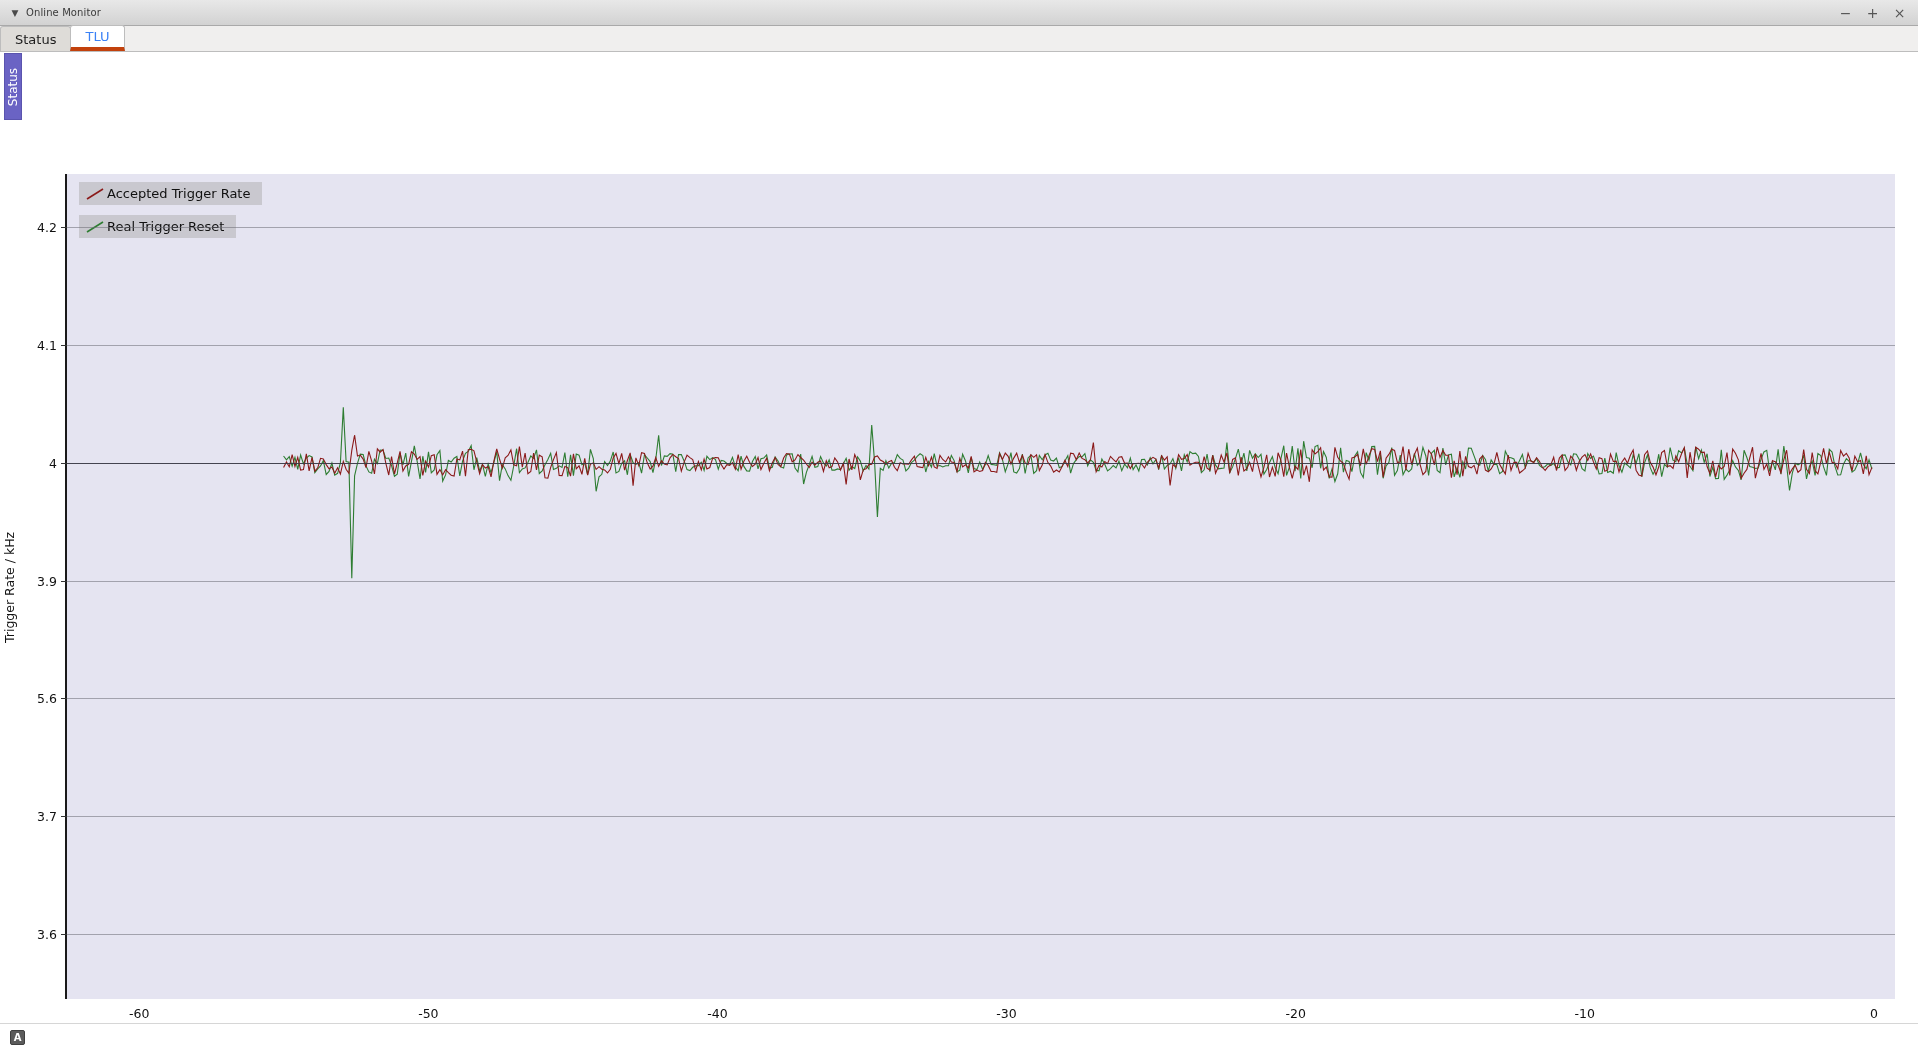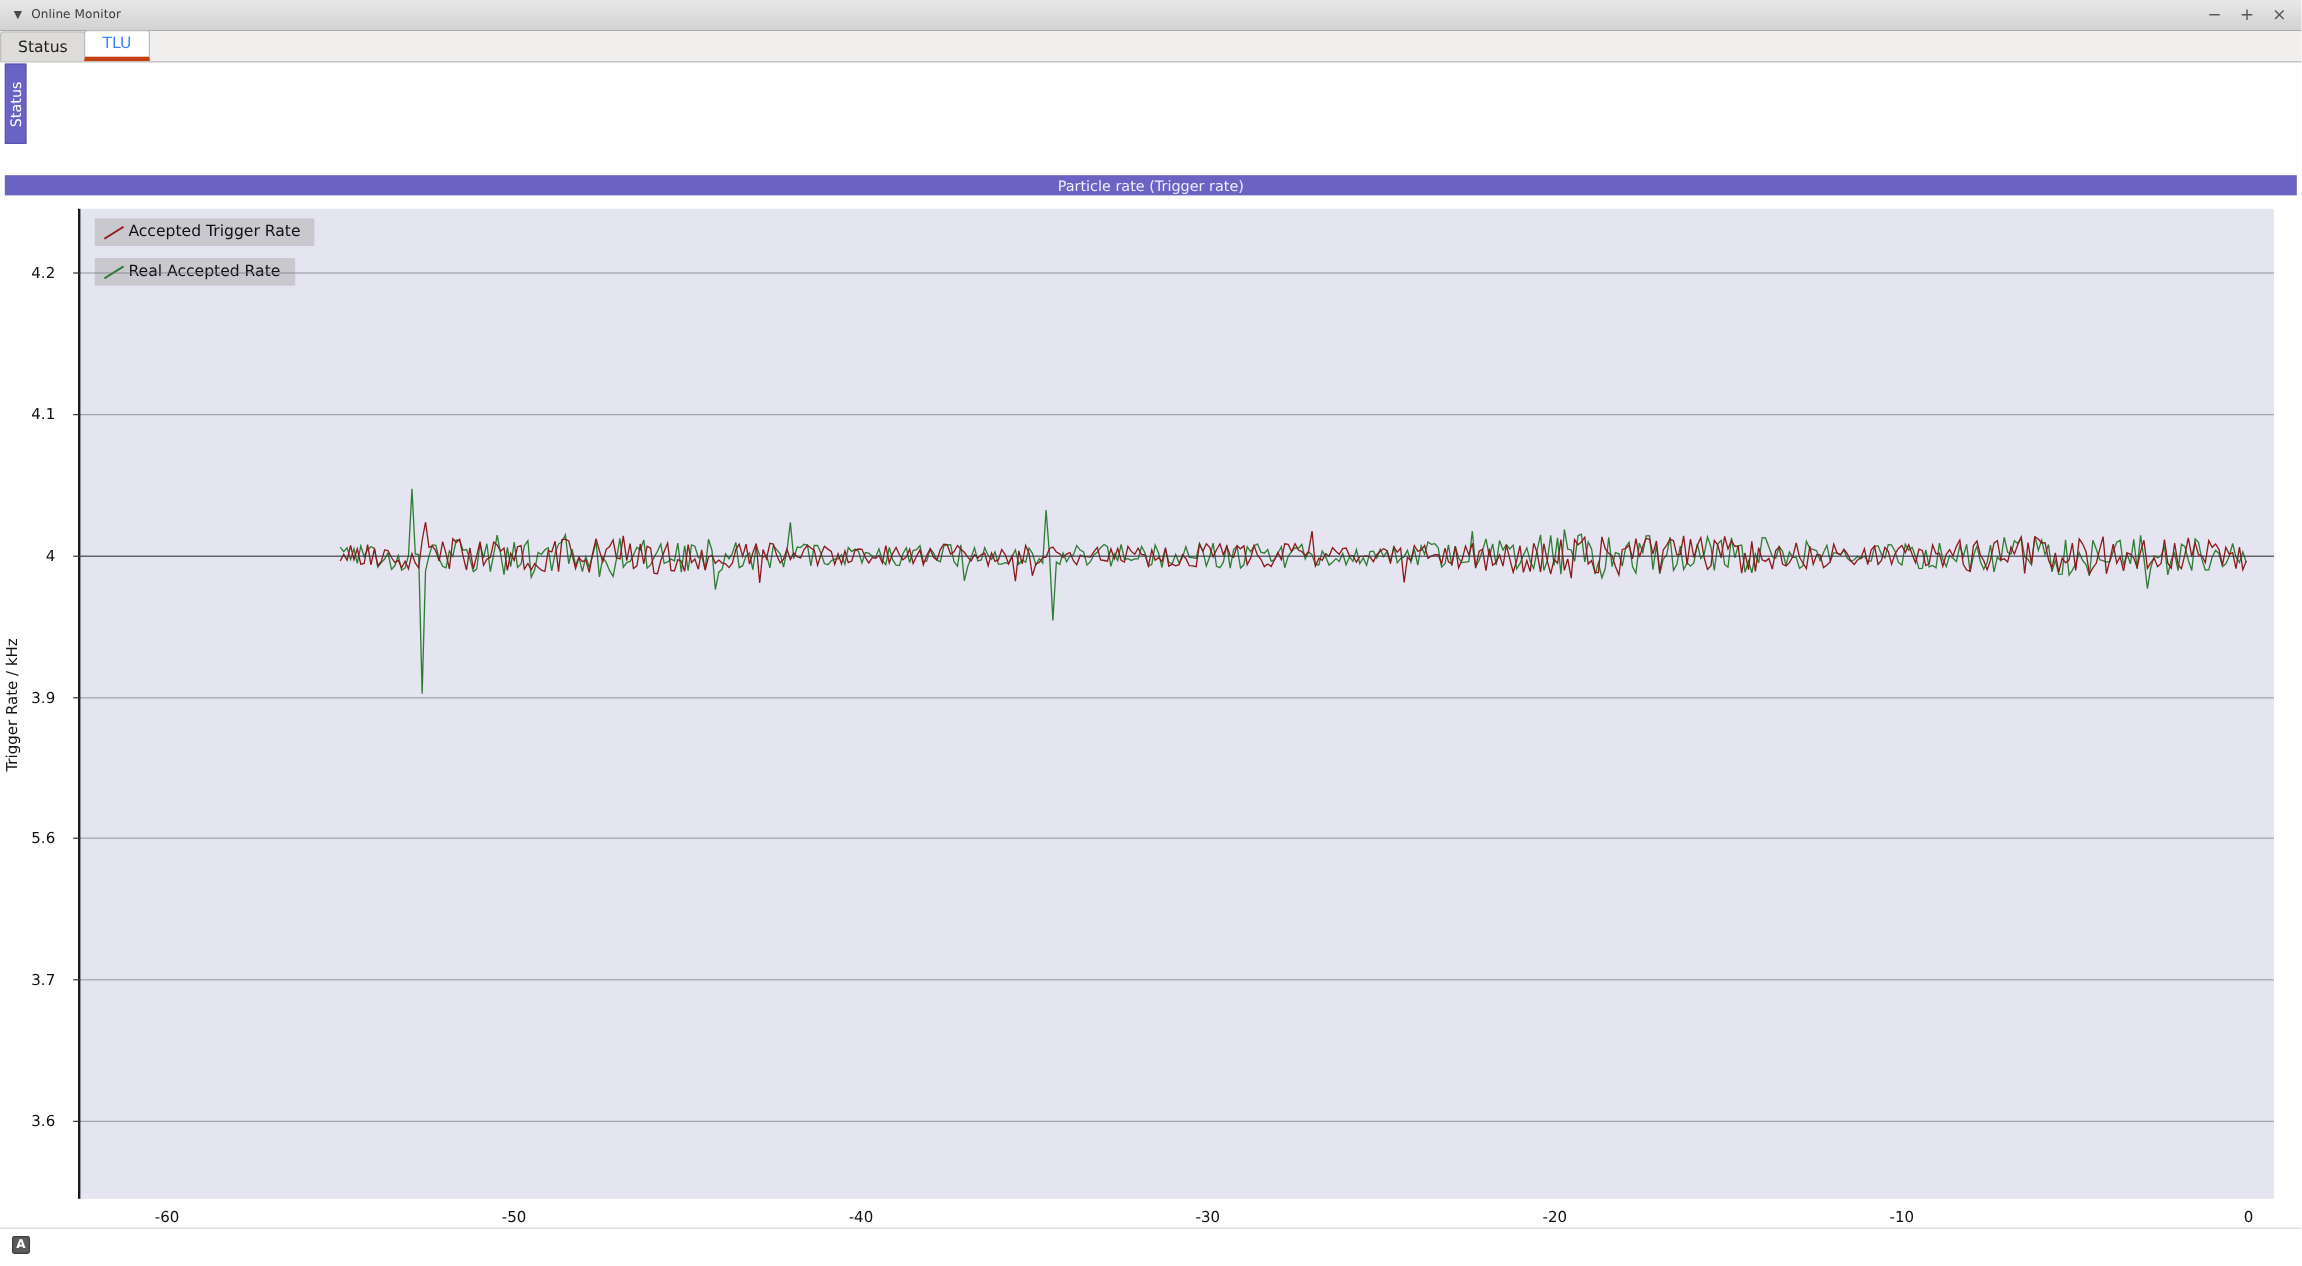--- a/index.html
+++ b/index.html
@@ -102,21 +102,21 @@
     transform-origin: left top; font-size: 12.5px; color: #111; white-space: nowrap;
   }
   .plotarea {
     position: absolute; left: 65px; top: 11px; width: 1830px; height: 825px;
     background: #e5e4f1; border-left: 2px solid #1a1a1a;
   }
   .gridline { position: absolute; left: 0; width: 100%; height: 1px; background: #6b6b74; opacity: .55; }
   .gridline.zero { background: #3a3a46; opacity: .95; }
   .ytick-lbl {
     position: absolute; right: 1829px; font-size: 12.5px; color: #111;
-    white-space: nowrap; transform: translateY(-50%); padding-right: 20px;
+    white-space: nowrap; transform: translateY(-50%); padding-right: 9px;
   }
   .ytick-mark { position:absolute; left:-6px; width:6px; height:1px; background:#333; }
   .xtick-lbl {
     position: absolute; top: 832px; font-size: 12.5px; color: #111;
     transform: translateX(-50%); white-space: nowrap;
   }
   .xlabel {
     position: absolute; left: 50%; top: 858px; transform: translateX(-50%);
     font-size: 12.5px; color: #111;
   }
@@ -159,21 +159,20 @@
   <div class="tabbar">
     <div class="tab">Status</div>
     <div class="tab active">TLU</div>
   </div>
 
   <div class="sidestrip">
     <span>Status</span>
   </div>
 
 
-  <div class="charttitle">Particle rate (Trigger rate)</div>
 
   <div class="chartwrap">
     <div class="ylabel">Trigger Rate / kHz</div>
 
     <div class="plotarea" id="plotarea">
       <svg class="trace" id="trace-svg" viewBox="0 0 1830 825" preserveAspectRatio="none">
           <polyline points="216.8,282.0 219.7,285.8 222.5,282.6 225.4,292.2 228.2,283.3 231.0,295.4 233.9,281.0 236.7,289.8 239.6,284.1 242.4,281.6 245.3,282.9 248.1,298.6 251.0,294.8 253.8,291.9 256.6,286.7 259.5,300.5 262.3,297.5 265.2,289.1 268.0,301.2 270.9,299.3 273.7,288.9 276.6,233.4 279.4,287.6 282.2,288.2 285.1,404.2 287.9,301.9 290.8,289.4 293.6,280.1 296.5,280.5 299.3,291.9 302.2,297.9 305.0,299.2 307.8,285.2 310.7,289.6 313.5,276.0 316.4,276.2 319.2,284.5 322.1,284.0 324.9,291.5 327.8,302.3 330.6,300.2 333.4,279.0 336.3,290.8 339.1,279.1 342.0,302.4 344.8,287.7 347.7,271.9 350.5,287.1 353.4,304.9 356.2,282.2 359.0,298.3 361.9,277.8 364.7,298.8 367.6,296.0 370.4,280.8 373.3,276.6 376.1,307.1 379.0,300.9 381.8,286.4 384.6,288.0 387.5,284.2 390.3,282.5 393.2,301.8 396.0,287.1 398.9,279.4 401.7,277.4 404.6,271.7 407.4,295.8 410.2,283.7 413.1,297.0 415.9,290.2 418.8,302.3 421.6,290.0 424.5,298.7 427.3,288.7 430.2,277.6 433.0,306.7 435.8,290.6 438.7,294.9 441.5,301.6 444.4,306.3 447.2,292.0 450.1,274.7 452.9,298.7 455.8,294.9 458.6,293.9 461.4,288.4 464.3,282.0 467.1,284.4 470.0,275.9 472.8,299.5 475.7,296.8 478.5,290.7 481.4,285.4 484.2,279.3 487.0,295.4 489.9,294.3 492.7,291.8 495.6,293.4 498.4,278.6 501.3,302.8 504.1,280.8 507.0,301.6 509.8,280.1 512.6,281.2 515.5,290.6 518.3,289.2 521.2,300.7 524.0,275.4 526.9,284.7 529.7,317.3 532.6,302.8 535.4,300.3 538.2,287.6 541.1,291.6 543.9,287.1 546.8,278.0 549.6,299.0 552.5,297.4 555.3,289.2 558.2,286.8 561.0,300.8 563.8,280.4 566.7,288.8 569.5,290.4 572.4,288.7 575.2,299.2 578.1,280.7 580.9,284.0 583.8,287.6 586.6,298.6 589.4,285.3 592.3,261.3 595.1,291.5 598.0,281.9 600.8,282.3 603.7,279.6 606.5,280.2 609.4,297.6 612.2,280.6 615.0,280.6 617.9,287.2 620.7,295.6 623.6,296.6 626.4,293.3 629.3,291.9 632.1,291.7 635.0,288.3 637.8,296.3 640.6,282.3 643.5,285.6 646.3,283.6 649.2,285.6 652.0,295.1 654.9,286.4 657.7,287.0 660.6,289.5 663.4,290.3 666.2,283.4 669.1,293.0 671.9,296.6 674.8,282.1 677.6,292.4 680.5,296.9 683.3,297.2 686.2,287.5 689.0,282.5 691.8,294.9 694.7,284.8 697.5,284.0 700.4,280.8 703.2,294.2 706.1,293.4 708.9,283.1 711.8,287.0 714.6,292.9 717.4,294.1 720.3,281.0 723.1,280.0 726.0,279.9 728.8,294.1 731.7,297.8 734.5,280.0 737.4,310.0 740.2,298.3 743.0,290.7 745.9,282.4 748.7,293.4 751.6,292.6 754.4,282.5 757.3,288.9 760.1,292.0 763.0,285.9 765.8,296.1 768.6,296.1 771.5,294.9 774.3,295.7 777.2,290.1 780.0,284.3 782.9,296.2 785.7,292.6 788.6,294.5 791.4,282.8 794.2,287.1 797.1,296.8 799.9,291.5 802.8,295.1 805.6,251.0 808.5,288.6 811.3,343.0 814.2,294.4 817.0,296.4 819.8,286.8 822.7,294.1 825.5,289.3 828.4,288.5 831.2,280.6 834.1,284.4 836.9,286.0 839.8,296.9 842.6,294.1 845.4,288.5 848.3,286.2 851.1,282.4 854.0,279.8 856.8,281.6 859.7,298.0 862.5,287.5 865.4,293.2 868.2,279.6 871.0,292.2 873.9,291.5 876.7,293.0 879.6,291.8 882.4,291.8 885.3,281.4 888.1,286.6 891.0,297.8 893.8,296.2 896.6,280.2 899.5,287.0 902.3,298.9 905.2,283.6 908.0,294.6 910.9,295.6 913.7,288.0 916.6,295.2 919.4,290.5 922.2,281.5 925.1,290.4 927.9,290.7 930.8,291.4 933.6,278.8 936.5,285.7 939.3,297.7 942.2,289.7 945.0,278.6 947.8,297.9 950.7,299.1 953.5,294.5 956.4,280.0 959.2,299.5 962.1,283.9 964.9,281.1 967.8,299.4 970.6,296.7 973.4,281.5 976.3,285.8 979.1,281.0 982.0,279.3 984.8,286.1 987.7,287.0 990.5,284.0 993.4,293.7 996.2,292.4 999.0,287.0 1001.9,281.6 1004.7,299.1 1007.6,289.6 1010.4,285.7 1013.3,282.5 1016.1,282.9 1019.0,279.7 1021.8,291.8 1024.6,285.9 1027.5,288.4 1030.3,296.6 1033.2,296.6 1036.0,285.1 1038.9,290.2 1041.7,296.9 1044.6,294.6 1047.4,291.5 1050.2,293.9 1053.1,287.2 1055.9,296.6 1058.8,290.0 1061.6,293.8 1064.5,284.0 1067.3,295.6 1070.2,291.0 1073.0,297.1 1075.8,285.6 1078.7,285.3 1081.5,291.0 1084.4,283.7 1087.2,289.9 1090.1,285.5 1092.9,295.6 1095.8,281.0 1098.6,295.0 1101.4,291.5 1104.3,289.9 1107.1,284.6 1110.0,294.5 1112.8,283.7 1115.7,296.9 1118.5,280.8 1121.4,287.9 1124.2,277.7 1127.0,279.6 1129.9,279.1 1132.7,282.4 1135.6,298.6 1138.4,295.8 1141.3,280.0 1144.1,297.6 1147.0,281.1 1149.8,291.2 1152.6,294.8 1155.5,294.4 1158.3,294.0 1161.2,268.6 1164.0,298.5 1166.9,292.9 1169.7,284.6 1172.6,275.1 1175.4,289.9 1178.2,279.2 1181.1,297.0 1183.9,276.4 1186.8,284.3 1189.6,279.8 1192.5,283.5 1195.3,280.3 1198.2,300.1 1201.0,295.5 1203.8,288.8 1206.7,282.6 1209.5,293.6 1212.4,299.7 1215.2,284.8 1218.1,271.7 1220.9,301.4 1223.8,293.0 1226.6,272.1 1229.4,297.2 1232.3,274.2 1235.1,304.5 1238.0,267.2 1240.8,283.6 1243.7,284.3 1246.5,293.8 1249.4,272.5 1252.2,271.2 1255.0,294.3 1257.9,277.6 1260.7,283.5 1263.6,304.4 1266.4,294.9 1269.3,307.5 1272.1,299.8 1275.0,273.8 1277.8,298.2 1280.6,286.5 1283.5,287.5 1286.3,297.7 1289.2,281.9 1292.0,277.8 1294.9,298.4 1297.7,303.5 1300.6,278.6 1303.4,286.5 1306.2,272.6 1309.1,272.4 1311.9,300.7 1314.8,280.4 1317.6,304.3 1320.5,291.8 1323.3,288.6 1326.2,273.5 1329.0,301.3 1331.8,296.5 1334.7,281.0 1337.5,300.7 1340.4,295.0 1343.2,297.8 1346.1,294.9 1348.9,279.3 1351.8,291.4 1354.6,287.9 1357.4,273.4 1360.3,282.0 1363.1,301.4 1366.0,279.2 1368.8,276.3 1371.7,296.4 1374.5,298.7 1377.4,274.1 1380.2,290.8 1383.0,280.9 1385.9,280.2 1388.7,302.9 1391.6,293.6 1394.4,303.3 1397.3,287.7 1400.1,295.0 1403.0,274.1 1405.8,274.3 1408.6,281.9 1411.5,289.8 1414.3,291.2 1417.2,281.4 1420.0,285.4 1422.9,297.2 1425.7,285.9 1428.6,290.4 1431.4,290.5 1434.2,299.6 1437.1,297.4 1439.9,277.1 1442.8,283.2 1445.6,283.8 1448.5,285.0 1451.3,293.0 1454.2,286.4 1457.0,280.4 1459.8,293.7 1462.7,286.7 1465.5,286.8 1468.4,288.2 1471.2,284.5 1474.1,291.3 1476.9,293.7 1479.8,292.5 1482.6,289.6 1485.4,291.5 1488.3,289.4 1491.1,293.9 1494.0,293.4 1496.8,281.2 1499.7,280.9 1502.5,287.9 1505.4,290.9 1508.2,279.8 1511.0,280.2 1513.9,285.5 1516.7,294.7 1519.6,296.9 1522.4,279.5 1525.3,284.5 1528.1,282.1 1531.0,289.9 1533.8,299.8 1536.6,299.6 1539.5,284.2 1542.3,298.4 1545.2,297.2 1548.0,299.2 1550.9,278.6 1553.7,291.8 1556.6,298.2 1559.4,289.0 1562.2,291.2 1565.1,293.9 1567.9,280.7 1570.8,289.7 1573.6,279.7 1576.5,302.8 1579.3,288.9 1582.2,281.0 1585.0,293.7 1587.8,300.3 1590.7,294.7 1593.5,280.2 1596.4,302.7 1599.2,290.3 1602.1,293.2 1604.9,273.7 1607.8,286.2 1610.6,287.7 1613.4,276.6 1616.3,278.9 1619.1,274.0 1622.0,290.0 1624.8,292.3 1627.7,296.7 1630.5,272.9 1633.4,284.7 1636.2,276.0 1639.0,288.4 1641.9,279.8 1644.7,302.5 1647.6,293.0 1650.4,304.6 1653.3,304.4 1656.1,275.8 1659.0,305.3 1661.8,301.1 1664.6,295.9 1667.5,286.6 1670.3,292.9 1673.2,296.4 1676.0,305.8 1678.9,276.2 1681.7,283.5 1684.6,292.5 1687.4,293.2 1690.2,294.4 1693.1,294.1 1695.9,285.4 1698.8,277.9 1701.6,276.3 1704.5,297.4 1707.3,287.3 1710.2,295.9 1713.0,275.4 1715.8,300.0 1718.7,272.1 1721.5,291.5 1724.4,316.5 1727.2,299.2 1730.1,289.3 1732.9,290.8 1735.8,289.1 1738.6,281.2 1741.4,305.0 1744.3,292.5 1747.1,287.1 1750.0,301.5 1752.8,279.5 1755.7,281.5 1758.5,292.9 1761.4,301.4 1764.2,275.2 1767.0,278.0 1769.9,292.4 1772.7,301.0 1775.6,300.8 1778.4,290.2 1781.3,284.7 1784.1,287.3 1787.0,298.1 1789.8,295.8 1792.6,289.7 1795.5,278.9 1798.3,290.4 1801.2,294.7 1804.0,285.9 1806.9,295.0" fill="none" stroke="#2e7d32" stroke-width="1.1" vector-effect="non-scaling-stroke"></polyline>
           <polyline points="216.8,293.5 219.7,288.0 222.5,292.8 225.4,280.6 228.2,292.4 231.0,283.3 233.9,296.1 236.7,295.6 239.6,279.9 242.4,296.8 245.3,283.3 248.1,297.2 251.0,293.8 253.8,284.3 256.6,284.9 259.5,290.6 262.3,294.7 265.2,293.0 268.0,299.2 270.9,293.7 273.7,300.0 276.6,287.4 279.4,295.3 282.2,299.2 285.1,276.4 287.9,261.0 290.8,282.1 293.6,281.1 296.5,285.1 299.3,293.6 302.2,277.4 305.0,287.1 307.8,300.0 310.7,274.8 313.5,278.2 316.4,275.5 319.2,289.3 322.1,301.0 324.9,282.5 327.8,300.0 330.6,289.2 333.4,277.4 336.3,297.1 339.1,292.0 342.0,290.4 344.8,277.8 347.7,280.1 350.5,285.4 353.4,282.7 356.2,301.3 359.0,287.1 361.9,293.1 364.7,281.7 367.6,280.7 370.4,300.3 373.3,295.6 376.1,300.9 379.0,295.7 381.8,298.7 384.6,301.2 387.5,302.1 390.3,284.9 393.2,285.9 396.0,277.1 398.9,302.3 401.7,275.7 404.6,275.3 407.4,276.8 410.2,287.9 413.1,299.7 415.9,290.6 418.8,294.0 421.6,292.6 424.5,302.9 427.3,287.4 430.2,274.9 433.0,285.0 435.8,294.1 438.7,283.8 441.5,281.4 444.4,276.0 447.2,290.9 450.1,291.7 452.9,272.5 455.8,293.2 458.6,279.0 461.4,299.7 464.3,297.5 467.1,279.2 470.0,295.9 472.8,281.2 475.7,282.9 478.5,303.7 481.4,304.1 484.2,293.3 487.0,285.6 489.9,278.6 492.7,301.5 495.6,301.6 498.4,292.4 501.3,293.6 504.1,302.1 507.0,279.8 509.8,294.9 512.6,291.9 515.5,300.3 518.3,284.3 521.2,301.2 524.0,290.1 526.9,288.9 529.7,295.4 532.6,292.7 535.4,295.2 538.2,295.9 541.1,299.0 543.9,295.3 546.8,284.0 549.6,279.4 552.5,289.6 555.3,279.4 558.2,296.1 561.0,286.5 563.8,278.9 566.7,311.8 569.5,283.9 572.4,291.5 575.2,278.7 578.1,279.4 580.9,288.8 583.8,295.1 586.6,292.1 589.4,283.5 592.3,292.3 595.1,286.8 598.0,290.0 600.8,290.9 603.7,283.9 606.5,280.4 609.4,282.7 612.2,284.5 615.0,297.1 617.9,287.9 620.7,281.2 623.6,283.6 626.4,285.5 629.3,296.4 632.1,287.6 635.0,295.9 637.8,285.1 640.6,294.9 643.5,293.5 646.3,284.4 649.2,283.5 652.0,283.8 654.9,290.6 657.7,295.1 660.6,290.7 663.4,291.3 666.2,288.7 669.1,295.2 671.9,280.7 674.8,295.1 677.6,287.3 680.5,282.2 683.3,288.3 686.2,292.5 689.0,290.1 691.8,283.6 694.7,295.6 697.5,289.6 700.4,284.3 703.2,296.7 706.1,288.8 708.9,283.6 711.8,290.4 714.6,292.7 717.4,284.0 720.3,279.5 723.1,279.9 726.0,287.8 728.8,285.9 731.7,280.6 734.5,283.5 737.4,286.2 740.2,290.0 743.0,293.6 745.9,288.2 748.7,291.1 751.6,288.2 754.4,287.0 757.3,297.5 760.1,286.8 763.0,293.8 765.8,292.6 768.6,283.9 771.5,288.1 774.3,295.9 777.2,289.3 780.0,310.4 782.9,285.0 785.7,295.9 788.6,280.6 791.4,287.0 794.2,305.8 797.1,295.8 799.9,294.8 802.8,290.6 805.6,290.2 808.5,283.0 811.3,281.9 814.2,286.0 817.0,287.5 819.8,290.5 822.7,287.7 825.5,286.5 828.4,293.3 831.2,296.6 834.1,288.7 836.9,289.9 839.8,289.9 842.6,290.2 845.4,285.9 848.3,282.2 851.1,292.6 854.0,293.1 856.8,293.7 859.7,283.3 862.5,291.6 865.4,283.0 868.2,292.9 871.0,294.4 873.9,281.4 876.7,285.5 879.6,287.9 882.4,282.8 885.3,288.1 888.1,288.4 891.0,297.6 893.8,284.3 896.6,292.9 899.5,290.7 902.3,294.0 905.2,282.4 908.0,297.8 910.9,296.1 913.7,297.5 916.6,296.6 919.4,288.4 922.2,291.4 925.1,297.4 927.9,297.5 930.8,298.2 933.6,279.6 936.5,285.4 939.3,279.1 942.2,282.4 945.0,290.0 947.8,284.1 950.7,279.2 953.5,288.3 956.4,281.2 959.2,288.9 962.1,290.4 964.9,280.7 967.8,283.3 970.6,280.8 973.4,296.6 976.3,291.1 979.1,280.6 982.0,288.6 984.8,292.1 987.7,298.2 990.5,296.0 993.4,298.0 996.2,292.4 999.0,286.4 1001.9,292.5 1004.7,279.2 1007.6,279.7 1010.4,285.6 1013.3,279.1 1016.1,284.4 1019.0,285.7 1021.8,289.1 1024.6,285.5 1027.5,268.6 1030.3,297.7 1033.2,291.2 1036.0,292.9 1038.9,287.5 1041.7,289.6 1044.6,282.4 1047.4,285.4 1050.2,287.9 1053.1,283.2 1055.9,282.7 1058.8,289.3 1061.6,289.0 1064.5,294.5 1067.3,289.6 1070.2,289.5 1073.0,289.3 1075.8,290.0 1078.7,294.0 1081.5,288.3 1084.4,285.4 1087.2,283.3 1090.1,285.0 1092.9,294.2 1095.8,281.9 1098.6,286.1 1101.4,282.8 1104.3,311.4 1107.1,290.6 1110.0,293.0 1112.8,280.7 1115.7,285.3 1118.5,284.5 1121.4,280.6 1124.2,291.2 1127.0,289.4 1129.9,288.3 1132.7,288.2 1135.6,295.7 1138.4,282.7 1141.3,294.2 1144.1,296.0 1147.0,281.3 1149.8,299.2 1152.6,292.7 1155.5,281.1 1158.3,288.2 1161.2,278.8 1164.0,299.2 1166.9,285.4 1169.7,283.8 1172.6,301.5 1175.4,283.1 1178.2,297.0 1181.1,294.6 1183.9,288.3 1186.8,297.7 1189.6,280.1 1192.5,291.9 1195.3,302.9 1198.2,293.3 1201.0,280.8 1203.8,303.0 1206.7,293.2 1209.5,302.4 1212.4,278.7 1215.2,286.2 1218.1,302.7 1220.9,279.0 1223.8,293.6 1226.6,304.3 1229.4,292.1 1232.3,295.4 1235.1,275.6 1238.0,301.3 1240.8,291.7 1243.7,307.8 1246.5,275.7 1249.4,279.9 1252.2,277.7 1255.0,273.7 1257.9,296.0 1260.7,293.1 1263.6,303.0 1266.4,303.1 1269.3,273.4 1272.1,283.3 1275.0,287.1 1277.8,289.3 1280.6,298.1 1283.5,305.2 1286.3,283.9 1289.2,283.1 1292.0,280.4 1294.9,291.6 1297.7,274.9 1300.6,290.3 1303.4,281.6 1306.2,274.7 1309.1,275.5 1311.9,287.6 1314.8,276.8 1317.6,303.1 1320.5,284.3 1323.3,280.4 1326.2,275.2 1329.0,276.5 1331.8,288.4 1334.7,288.0 1337.5,272.6 1340.4,296.3 1343.2,275.2 1346.1,290.7 1348.9,280.5 1351.8,274.1 1354.6,290.6 1357.4,300.6 1360.3,297.4 1363.1,276.3 1366.0,280.2 1368.8,290.8 1371.7,273.0 1374.5,283.4 1377.4,276.5 1380.2,281.2 1383.0,281.2 1385.9,303.7 1388.7,286.8 1391.6,300.7 1394.4,277.1 1397.3,302.1 1400.1,282.4 1403.0,292.5 1405.8,293.8 1408.6,291.4 1411.5,300.2 1414.3,284.8 1417.2,281.8 1420.0,296.1 1422.9,297.7 1425.7,294.9 1428.6,289.8 1431.4,278.5 1434.2,290.4 1437.1,295.4 1439.9,299.9 1442.8,281.2 1445.6,296.3 1448.5,288.3 1451.3,288.4 1454.2,299.0 1457.0,296.8 1459.8,294.3 1462.7,279.4 1465.5,287.0 1468.4,288.5 1471.2,283.7 1474.1,287.5 1476.9,293.3 1479.8,296.4 1482.6,292.7 1485.4,291.0 1488.3,283.3 1491.1,296.5 1494.0,284.1 1496.8,281.0 1499.7,296.4 1502.5,293.0 1505.4,282.2 1508.2,285.5 1511.0,296.2 1513.9,287.5 1516.7,283.1 1519.6,280.6 1522.4,286.5 1525.3,279.9 1528.1,287.8 1531.0,295.0 1533.8,283.7 1536.6,284.7 1539.5,297.3 1542.3,295.9 1545.2,280.1 1548.0,287.5 1550.9,287.1 1553.7,297.9 1556.6,288.0 1559.4,284.1 1562.2,289.3 1565.1,281.3 1567.9,276.0 1570.8,296.2 1573.6,301.0 1576.5,302.0 1579.3,280.6 1582.2,276.9 1585.0,288.3 1587.8,293.1 1590.7,300.8 1593.5,292.8 1596.4,278.6 1599.2,276.5 1602.1,292.5 1604.9,291.7 1607.8,294.4 1610.6,281.9 1613.4,287.8 1616.3,279.8 1619.1,273.6 1622.0,303.9 1624.8,278.2 1627.7,295.9 1630.5,273.3 1633.4,275.2 1636.2,278.5 1639.0,278.2 1641.9,292.5 1644.7,299.4 1647.6,286.8 1650.4,302.9 1653.3,291.3 1656.1,295.0 1659.0,292.5 1661.8,278.6 1664.6,301.4 1667.5,275.1 1670.3,279.2 1673.2,285.8 1676.0,304.3 1678.9,299.2 1681.7,295.4 1684.6,283.8 1687.4,273.2 1690.2,304.1 1693.1,292.5 1695.9,279.4 1698.8,295.4 1701.6,289.9 1704.5,301.8 1707.3,286.7 1710.2,287.8 1713.0,291.1 1715.8,298.9 1718.7,285.7 1721.5,276.2 1724.4,299.7 1727.2,294.9 1730.1,291.2 1732.9,298.2 1735.8,295.6 1738.6,275.6 1741.4,295.3 1744.3,299.5 1747.1,278.5 1750.0,296.7 1752.8,299.9 1755.7,288.0 1758.5,274.3 1761.4,289.7 1764.2,278.2 1767.0,288.2 1769.9,289.1 1772.7,294.9 1775.6,276.5 1778.4,282.1 1781.3,279.3 1784.1,284.0 1787.0,296.9 1789.8,282.1 1792.6,287.7 1795.5,286.5 1798.3,299.9 1801.2,281.9 1804.0,300.7 1806.9,293.4" fill="none" stroke="#8b1a1a" stroke-width="1.1" vector-effect="non-scaling-stroke"></polyline>
         </svg>
 
@@ -181,21 +180,21 @@
         <div class="legend-item">
           <svg class="legend-swatch" viewBox="0 0 20 14">
             <line x1="2" y1="12" x2="18" y2="2" stroke="#8b1a1a" stroke-width="1.6"></line>
           </svg>
           <span>Accepted Trigger Rate</span>
         </div>
         <div class="legend-item">
           <svg class="legend-swatch" viewBox="0 0 20 14">
             <line x1="2" y1="12" x2="18" y2="2" stroke="#2e7d32" stroke-width="1.6"></line>
           </svg>
-          <span>Real Accepted Rate</span>
+          <span>Real Trigger Reset</span>
         </div>
       </div>
     <div class="gridline" style="top: 53.0357px;"></div>
         <div class="ytick-lbl" style="top: 53.0357px;">4.2</div>
         <div class="ytick-mark" style="top: 53.0357px;"></div>
         <div class="gridline" style="top: 170.893px;"></div>
         <div class="ytick-lbl" style="top: 170.893px;">4.1</div>
         <div class="ytick-mark" style="top: 170.893px;"></div>
         <div class="gridline zero" style="top: 288.75px;"></div>
         <div class="ytick-lbl" style="top: 288.75px;">4</div>

